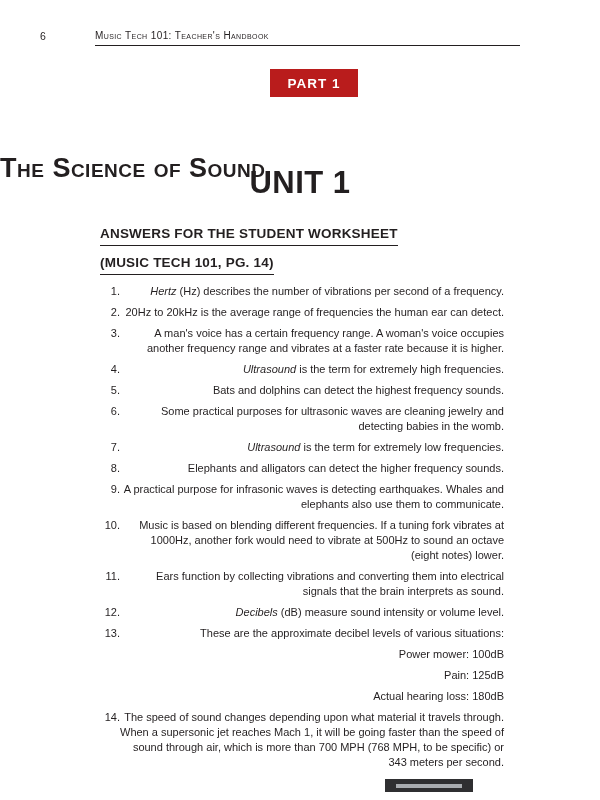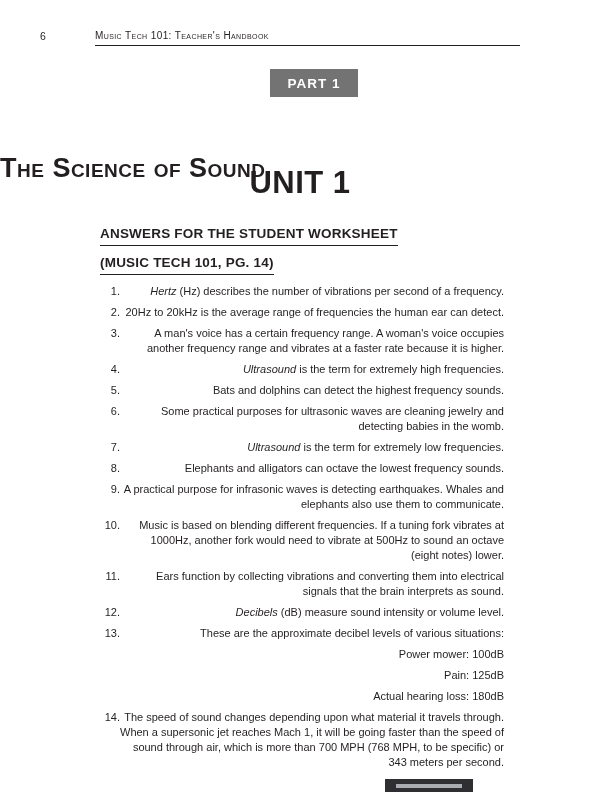--- a/index.html
+++ b/index.html
@@ -14,21 +14,21 @@
   
   .pagenum{position:absolute;left:40px;top:30px;font-size:10.5px;}
   .book-title{
     position:absolute;left:95px;top:30px;
     font-size:10px;font-variant:small-caps;letter-spacing:.4px;
   }
   .header-rule{position:absolute;left:95px;top:45px;width:425px;height:1px;background:#231f20;}
   
   .part-badge{
     position:absolute;left:270px;top:69px;width:88px;height:28px;
-    background:#737373;color:#ffffff;
+    background:#b91c1c;color:#ffffff;
     display:flex;align-items:center;justify-content:center;
     font-size:13.5px;font-weight:bold;letter-spacing:1px;
   }
   
   .unit-title{
     position:absolute;left:0;top:118px;width:600px;
     text-align:center;font-size:31px;font-weight:bold;letter-spacing:.5px;margin-top:47px;
   }
   .unit-subtitle{
     position:absolute;left:0;top:153px;width:600px;
@@ -99,21 +99,21 @@
       <li>
         <span class="num">6.</span>
         <span class="body"><em></em><span>Some practical purposes for ultrasonic waves are cleaning jewelry and detecting babies in the womb.</span></span>
       </li>
       <li>
         <span class="num">7.</span>
         <span class="body"><em>Ultrasound</em><span> is the term for extremely low frequencies.</span></span>
       </li>
       <li>
         <span class="num">8.</span>
-        <span class="body"><em></em><span>Elephants and alligators can octave the lowest frequency sounds.</span></span>
+        <span class="body"><em></em><span>Elephants and alligators can detect the higher frequency sounds.</span></span>
       </li>
       <li>
         <span class="num">9.</span>
         <span class="body"><em></em><span>A practical purpose for infrasonic waves is detecting earthquakes. Whales and elephants also use them to communicate.</span></span>
       </li>
       <li>
         <span class="num">10.</span>
         <span class="body"><em></em><span>Music is based on blending different frequencies. If a tuning fork vibrates at 1000Hz, another fork would need to vibrate at 500Hz to sound an octave (eight notes) lower.</span></span>
       </li>
       <li>

